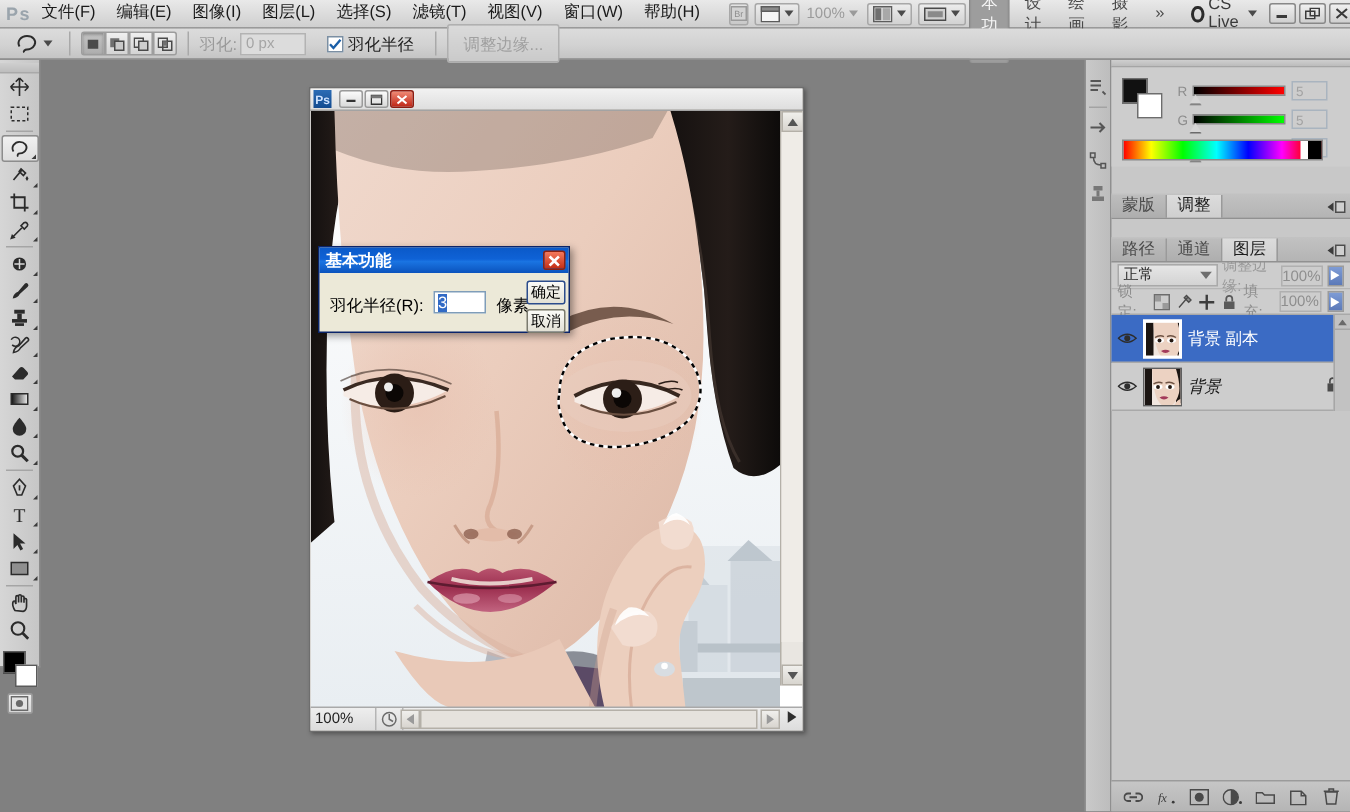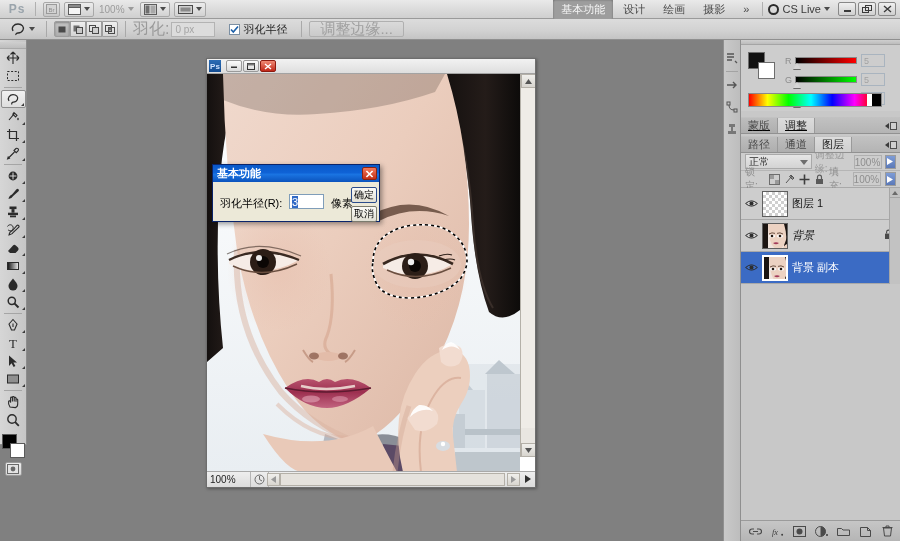--- a/index.html
+++ b/index.html
@@ -60,30 +60,30 @@
   }
   .opt-tool{ display:flex;align-items:center;gap:3px;padding:0 4px; }
   .opt-sep{ width:1px;height:16px;background:#a9a9a9;margin:0 5px; }
   .selmode{
     width:16px;height:16px;border:1px solid #9d9d9d;background:linear-gradient(to bottom,#efefef,#d4d4d4);
     display:flex;align-items:center;justify-content:center;
   }
   .selmode.first{ border-top-left-radius:2px;border-bottom-left-radius:2px; }
   .selmode.last{ border-top-right-radius:2px;border-bottom-right-radius:2px; }
   .selmode.on{ background:linear-gradient(to bottom,#c3c3c3,#aeaeae); box-shadow:inset 0 1px 2px rgba(0,0,0,.3); }
-  .lbl-dim{ color:#9a9a9a; font-size:16px; }
+  .lbl-dim{ color:#9a9a9a; font-size:11px; }
   .inp-dim{
     width:44px;height:15px;border:1px solid #b3b3b3;background:#dcdcdc;color:#a5a5a5;
     font-size:10px;padding:0 3px;line-height:14px;
   }
   .chk{ width:11px;height:11px;border:1px solid #7b8fa3;background:#fff;display:inline-flex;align-items:center;justify-content:center; }
   .chk svg{ display:block; }
   .btn-dim{
-    height:16px;border:1px solid #b0b0b0;background:linear-gradient(to bottom,#dadada,#cacaca);
-    color:#a0a0a0;font-size:15px;padding:0 10px;border-radius:2px;display:flex;align-items:center;
+    height:26px;border:1px solid #b0b0b0;background:linear-gradient(to bottom,#dadada,#cacaca);
+    color:#a0a0a0;font-size:11px;padding:0 10px;border-radius:2px;display:flex;align-items:center;
   }
 
   
   #toolbox{
     position:absolute; left:0; top:40px; width:27px; height:405px;
     background:linear-gradient(to right,#d6d6d6,#c6c6c6);
     border-right:1px solid #8c8c8c; border-bottom:1px solid #8c8c8c;
     padding-top:2px;
   }
   .tb-grip{ height:7px; background:linear-gradient(to bottom,#cfcfcf,#bdbdbd); border-bottom:1px solid #a9a9a9;}
@@ -254,20 +254,31 @@
     display:flex; align-items:center; justify-content:center; gap:9px;text-align:center;
   }
   .lpb{ width:13px;height:13px;display:flex;align-items:center;justify-content:center; }
   .lp-scrollcol{ position:absolute; right:0; top:0; width:11px; height:100%; background:#c2c2c2; border-left:1px solid #a6a6a6;}
 </style>
 </head>
 <body>
 
 <div id="menubar">
   <div class="ps-logo">Ps</div>
+  <div id="menu-items" style="display:flex;align-items:center;">
+      <div class="menu-item">文件(F)</div>
+      <div class="menu-item">编辑(E)</div>
+      <div class="menu-item">图像(I)</div>
+      <div class="menu-item">图层(L)</div>
+      <div class="menu-item">选择(S)</div>
+      <div class="menu-item">滤镜(T)</div>
+      <div class="menu-item">视图(V)</div>
+      <div class="menu-item">窗口(W)</div>
+      <div class="menu-item">帮助(H)</div>
+    </div>
   <div class="mb-sep"></div>
 
   <div class="tiny-btn">
     <svg width="11" height="10" viewBox="0 0 11 10">
         <rect x="0.5" y="0.5" width="10" height="9" fill="#d3d3d3" stroke="#9a9a9a"></rect>
         <text x="5.5" y="7.5" font-size="6" fill="#8d8d8d" text-anchor="middle" font-family="Liberation Sans">Br</text>
       </svg>
   </div>
   <div class="combo-btn">
     <svg width="13" height="11" viewBox="0 0 13 11">
@@ -806,33 +817,33 @@
             <span class="cp-val">5</span>
           </div>
         </div>
       <div class="cp-ramp">
         <div class="wht"></div>
         <div class="blk"></div>
       </div>
     </div>
   </div>
 
-  <div id="adjustpanel" style="margin-top:6px;text-decoration:underline;">
+  <div id="adjustpanel" style="margin-top:18px;">
     <div class="tabrow" id="adjust-tabs">
         <div class="ptab">蒙版</div>
         <div class="ptab active">调整</div>
 
     <div class="pmenu">
           <span class="tri"></span>
           <span class="bars"></span>
         </div>
       </div>
   </div>
 
-  <div id="layerspanel" style="margin-top:2px;">
+  <div id="layerspanel" style="margin-top:12px;">
     <div class="tabrow" id="layers-tabs">
         <div class="ptab">路径</div>
         <div class="ptab">通道</div>
         <div class="ptab active">图层</div>
 
     <div class="pmenu">
           <span class="tri"></span>
           <span class="bars"></span>
         </div>
       </div>
@@ -883,31 +894,42 @@
       <span style="margin-left:auto;font-size:10px;color:#8d8d8d;">填充:</span>
       <span class="lp-op-val">100%</span>
       <span style="width:13px;height:14px;border:1px solid #9b9b9b;background:linear-gradient(to bottom,#7e9cd6,#5b79b8);display:flex;align-items:center;justify-content:center;">
         <svg width="6" height="7" viewBox="0 0 6 7">
             <path d="M0 0 L6 3.5 L0 7 Z" fill="#fff"></path>
           </svg>
       </span>
     </div>
 
     <div id="layer-list" style="position:relative;">
-        <div class="layer">
+        <div class="layer active">
           <span class="eye">
             <svg width="13" height="9" viewBox="0 0 13 9">
               <path d="M0.6 4.5 Q6.5 -0.8 12.4 4.5 Q6.5 9.8 0.6 4.5 Z" fill="none" stroke="#2d2d2d" stroke-width="1"></path>
               <circle cx="6.5" cy="4.5" r="2" fill="#2d2d2d"></circle>
             </svg>
           </span>
-          <span class="lthumb">
-            <span class="checker" style="display:block;width:100%;height:100%;"></span>
-          </span>
-          <span class="lname">图层 1</span>
+          <span class="lthumb active-ring"><svg width="26" height="26" viewBox="0 0 26 26" preserveAspectRatio="none">
+              <rect width="26" height="26" fill="#f1e6df"></rect>
+              <path d="M0 0 h5 v26 h-5 z" fill="#1b1512"></path>
+              <path d="M21 0 h5 v22 l-5 2 z" fill="#1b1512"></path>
+              <path d="M5 0 h16 q3 10 2 16 q-2 8 -8 10 q-6 -2 -8 -10 q-2 -8 -2 -16 z" fill="#ecd2c2"></path>
+              <ellipse cx="9" cy="12" rx="3" ry="1.6" fill="#fff"></ellipse>
+              <circle cx="9" cy="12" r="1.3" fill="#241811"></circle>
+              <ellipse cx="17" cy="12" rx="3" ry="1.6" fill="#fff"></ellipse>
+              <circle cx="17" cy="12" r="1.3" fill="#241811"></circle>
+              <path d="M6 10 q3 -2 6 -0.6" stroke="#6e5344" stroke-width="1" fill="none"></path>
+              <path d="M14 9.4 q3 -1.4 6 0.6" stroke="#6e5344" stroke-width="1" fill="none"></path>
+              <path d="M10 19 q3 -1.6 6 0 q-3 2.6 -6 0 z" fill="#a33a5a"></path>
+              <path d="M20 24 q2 -4 5 -4 v6 h-7 z" fill="#eccfbe"></path>
+            </svg></span>
+          <span class="lname">背景 副本</span>
         </div>
         <div class="layer">
           <span class="eye">
             <svg width="13" height="9" viewBox="0 0 13 9">
               <path d="M0.6 4.5 Q6.5 -0.8 12.4 4.5 Q6.5 9.8 0.6 4.5 Z" fill="none" stroke="#2d2d2d" stroke-width="1"></path>
               <circle cx="6.5" cy="4.5" r="2" fill="#2d2d2d"></circle>
             </svg>
           </span>
           <span class="lthumb"><svg width="26" height="26" viewBox="0 0 26 26" preserveAspectRatio="none">
               <rect width="26" height="26" fill="#f1e6df"></rect>
@@ -922,43 +944,20 @@
               <path d="M14 9.4 q3 -1.4 6 0.6" stroke="#6e5344" stroke-width="1" fill="none"></path>
               <path d="M10 19 q3 -1.6 6 0 q-3 2.6 -6 0 z" fill="#a33a5a"></path>
               <path d="M20 24 q2 -4 5 -4 v6 h-7 z" fill="#eccfbe"></path>
             </svg></span>
           <span class="lname ital">背景</span>
           <span class="lock-b"><svg width="9" height="11" viewBox="0 0 9 11">
               <rect x="1" y="4.6" width="7" height="5.4" fill="#4a4a4a"></rect>
               <path d="M2.6 4.6 V3 a1.9 1.9 0 0 1 3.8 0 V4.6" fill="none" stroke="#4a4a4a" stroke-width="1.1"></path>
             </svg></span>
         </div>
-        <div class="layer active">
-          <span class="eye">
-            <svg width="13" height="9" viewBox="0 0 13 9">
-              <path d="M0.6 4.5 Q6.5 -0.8 12.4 4.5 Q6.5 9.8 0.6 4.5 Z" fill="none" stroke="#2d2d2d" stroke-width="1"></path>
-              <circle cx="6.5" cy="4.5" r="2" fill="#2d2d2d"></circle>
-            </svg>
-          </span>
-          <span class="lthumb active-ring"><svg width="26" height="26" viewBox="0 0 26 26" preserveAspectRatio="none">
-              <rect width="26" height="26" fill="#f1e6df"></rect>
-              <path d="M0 0 h5 v26 h-5 z" fill="#1b1512"></path>
-              <path d="M21 0 h5 v22 l-5 2 z" fill="#1b1512"></path>
-              <path d="M5 0 h16 q3 10 2 16 q-2 8 -8 10 q-6 -2 -8 -10 q-2 -8 -2 -16 z" fill="#ecd2c2"></path>
-              <ellipse cx="9" cy="12" rx="3" ry="1.6" fill="#fff"></ellipse>
-              <circle cx="9" cy="12" r="1.3" fill="#241811"></circle>
-              <ellipse cx="17" cy="12" rx="3" ry="1.6" fill="#fff"></ellipse>
-              <circle cx="17" cy="12" r="1.3" fill="#241811"></circle>
-              <path d="M6 10 q3 -2 6 -0.6" stroke="#6e5344" stroke-width="1" fill="none"></path>
-              <path d="M14 9.4 q3 -1.4 6 0.6" stroke="#6e5344" stroke-width="1" fill="none"></path>
-              <path d="M10 19 q3 -1.6 6 0 q-3 2.6 -6 0 z" fill="#a33a5a"></path>
-              <path d="M20 24 q2 -4 5 -4 v6 h-7 z" fill="#eccfbe"></path>
-            </svg></span>
-          <span class="lname">背景 副本</span>
-        </div>
         <div class="lp-scrollcol">
           <div style="height:10px;border-bottom:1px solid #a6a6a6;display:flex;align-items:center;justify-content:center;">
             <svg width="6" height="4" viewBox="0 0 6 4">
               <path d="M3 0 L6 4 L0 4 Z" fill="#6a6a6a"></path>
             </svg>
           </div>
         </div>
       </div>
   </div>
 

